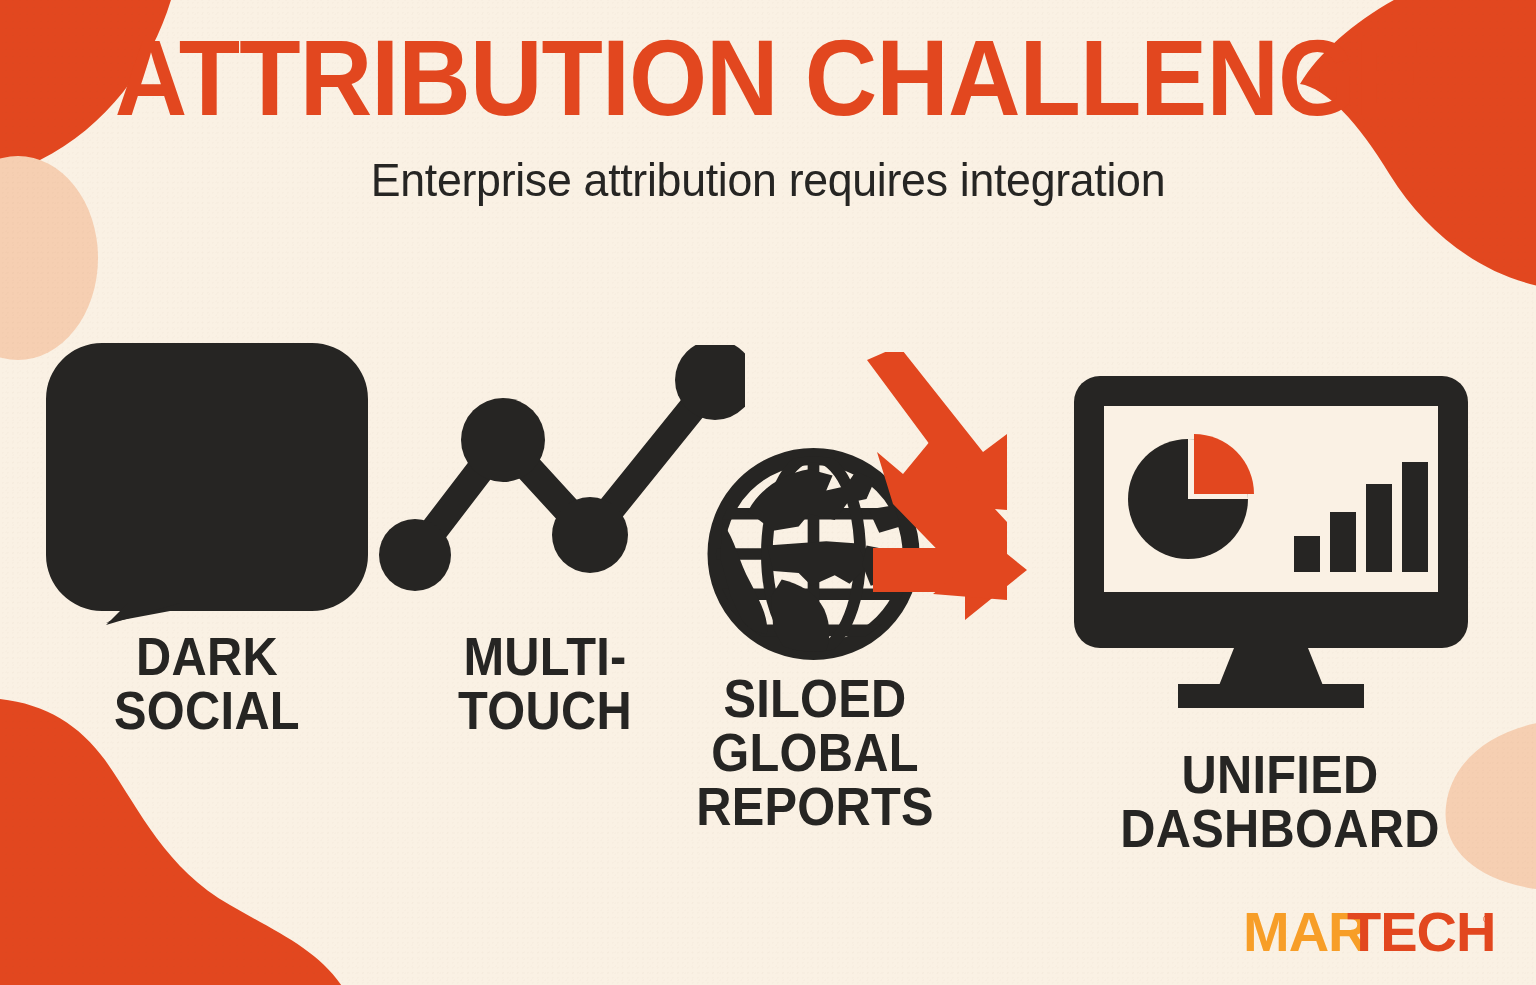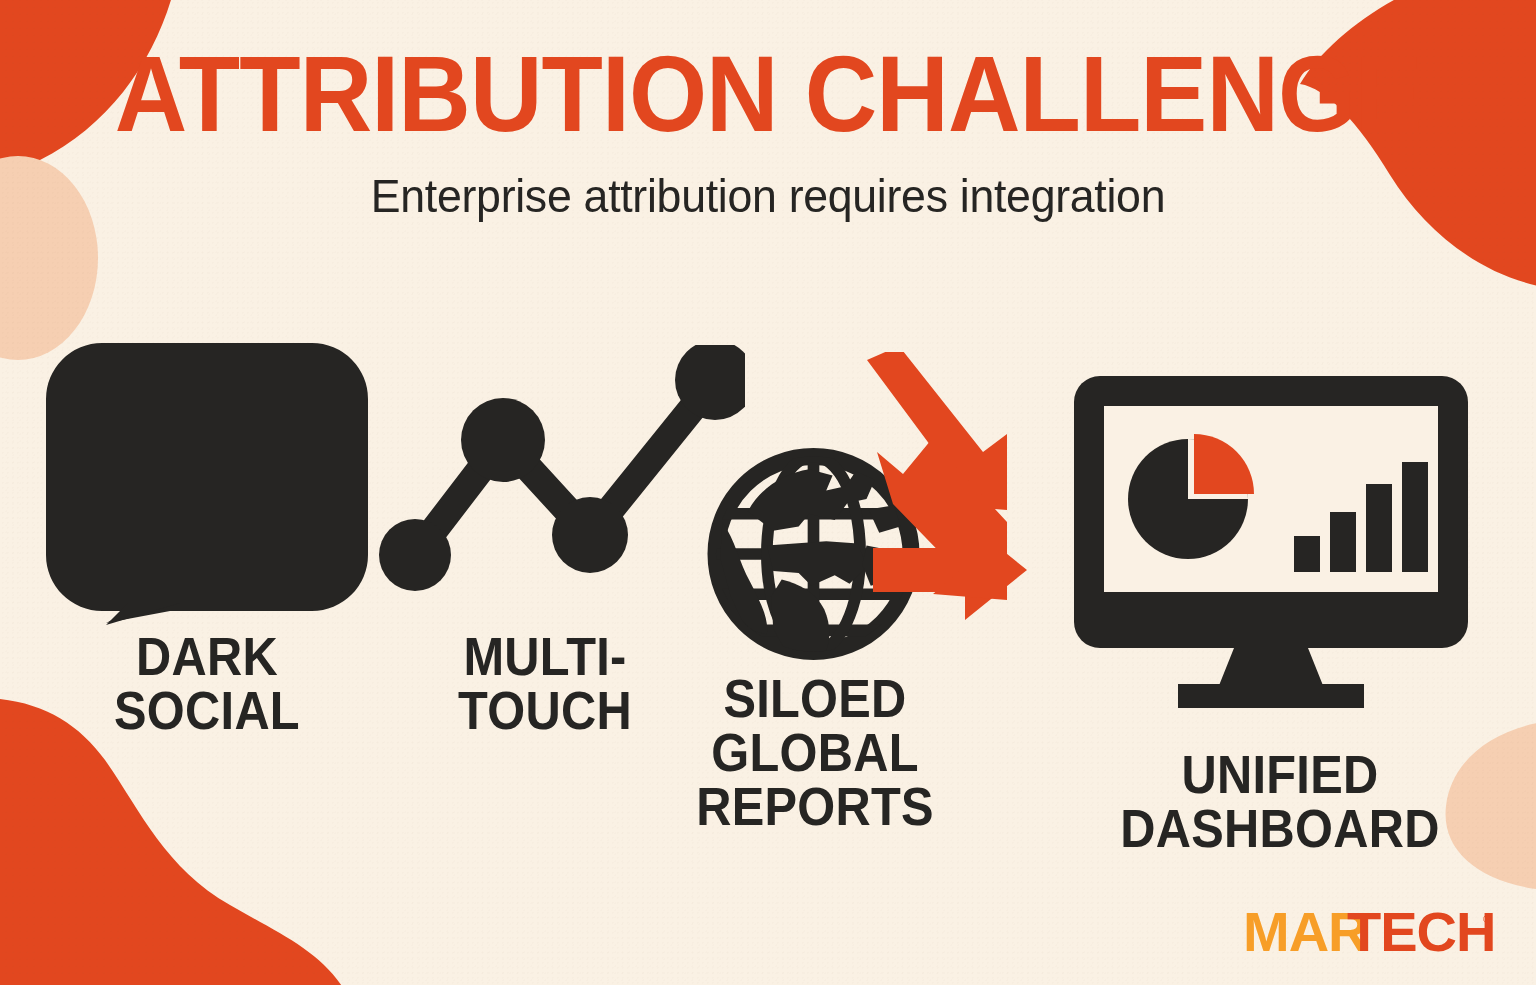--- a/index.html
+++ b/index.html
@@ -27,21 +27,21 @@
     opacity:.5;
     background-image:
       radial-gradient(rgba(140,110,80,.05) 1px, transparent 1px),
       radial-gradient(rgba(140,110,80,.04) 1px, transparent 1px);
     background-size: 5px 5px, 7px 7px;
     background-position: 0 0, 3px 4px;
   }
 
   
   .header {
-    position:absolute; top:40px; left:0; width:1536px;
+    position:absolute; top:24px; left:0; width:1536px;
     text-align:center; z-index:5;
   }
   .title {
     font-family:"Liberation Sans Narrow","Liberation Sans",sans-serif;
     font-weight:bold;
     font-size:108px;
     line-height:1.0;
     letter-spacing:-1px;
     color:#E2471F;
     transform:scaleX(.93);

